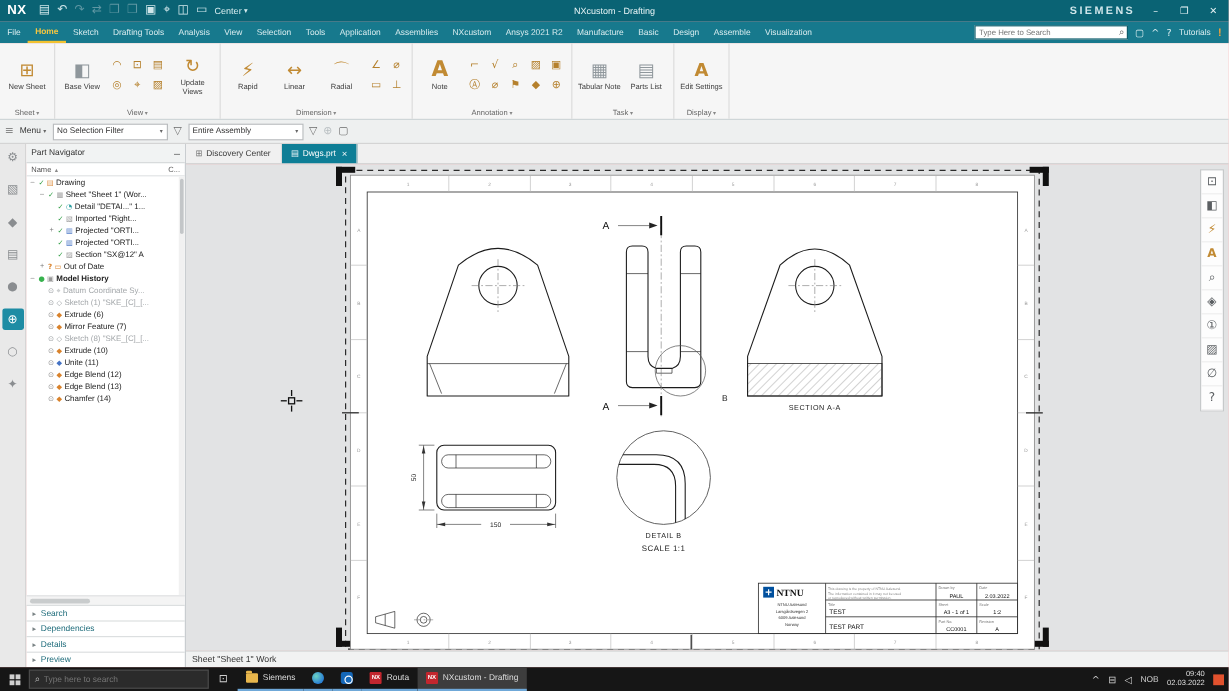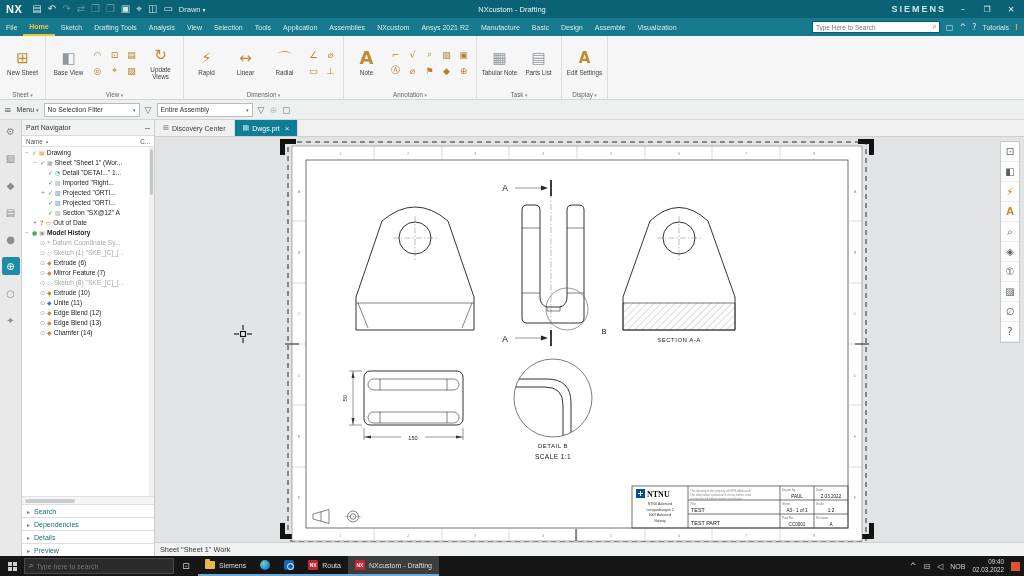--- a/index.html
+++ b/index.html
@@ -148,21 +148,21 @@
     <span class="tb-ic">↶</span>
     <span class="tb-ic dis">↷</span>
     <span class="tb-ic dis">⇄</span>
     <span class="tb-ic dis">❐</span>
     <span class="tb-ic dis">❐</span>
     <span class="tb-ic">▣</span>
     <span class="tb-ic">⌖</span>
     <span class="tb-ic">◫</span>
     <span class="tb-ic">▭</span>
     <span class="tb-win">
-        <span>Drawn</span>
+        <span>Center</span>
       </span>
     <div class="tb-title">NXcustom - Drafting</div>
     <div class="tb-right">
       <span class="brand">SIEMENS</span>
       <span class="winbtn">–</span>
       <span class="winbtn">❐</span>
       <span class="winbtn">✕</span>
     </div>
   </div>
 

